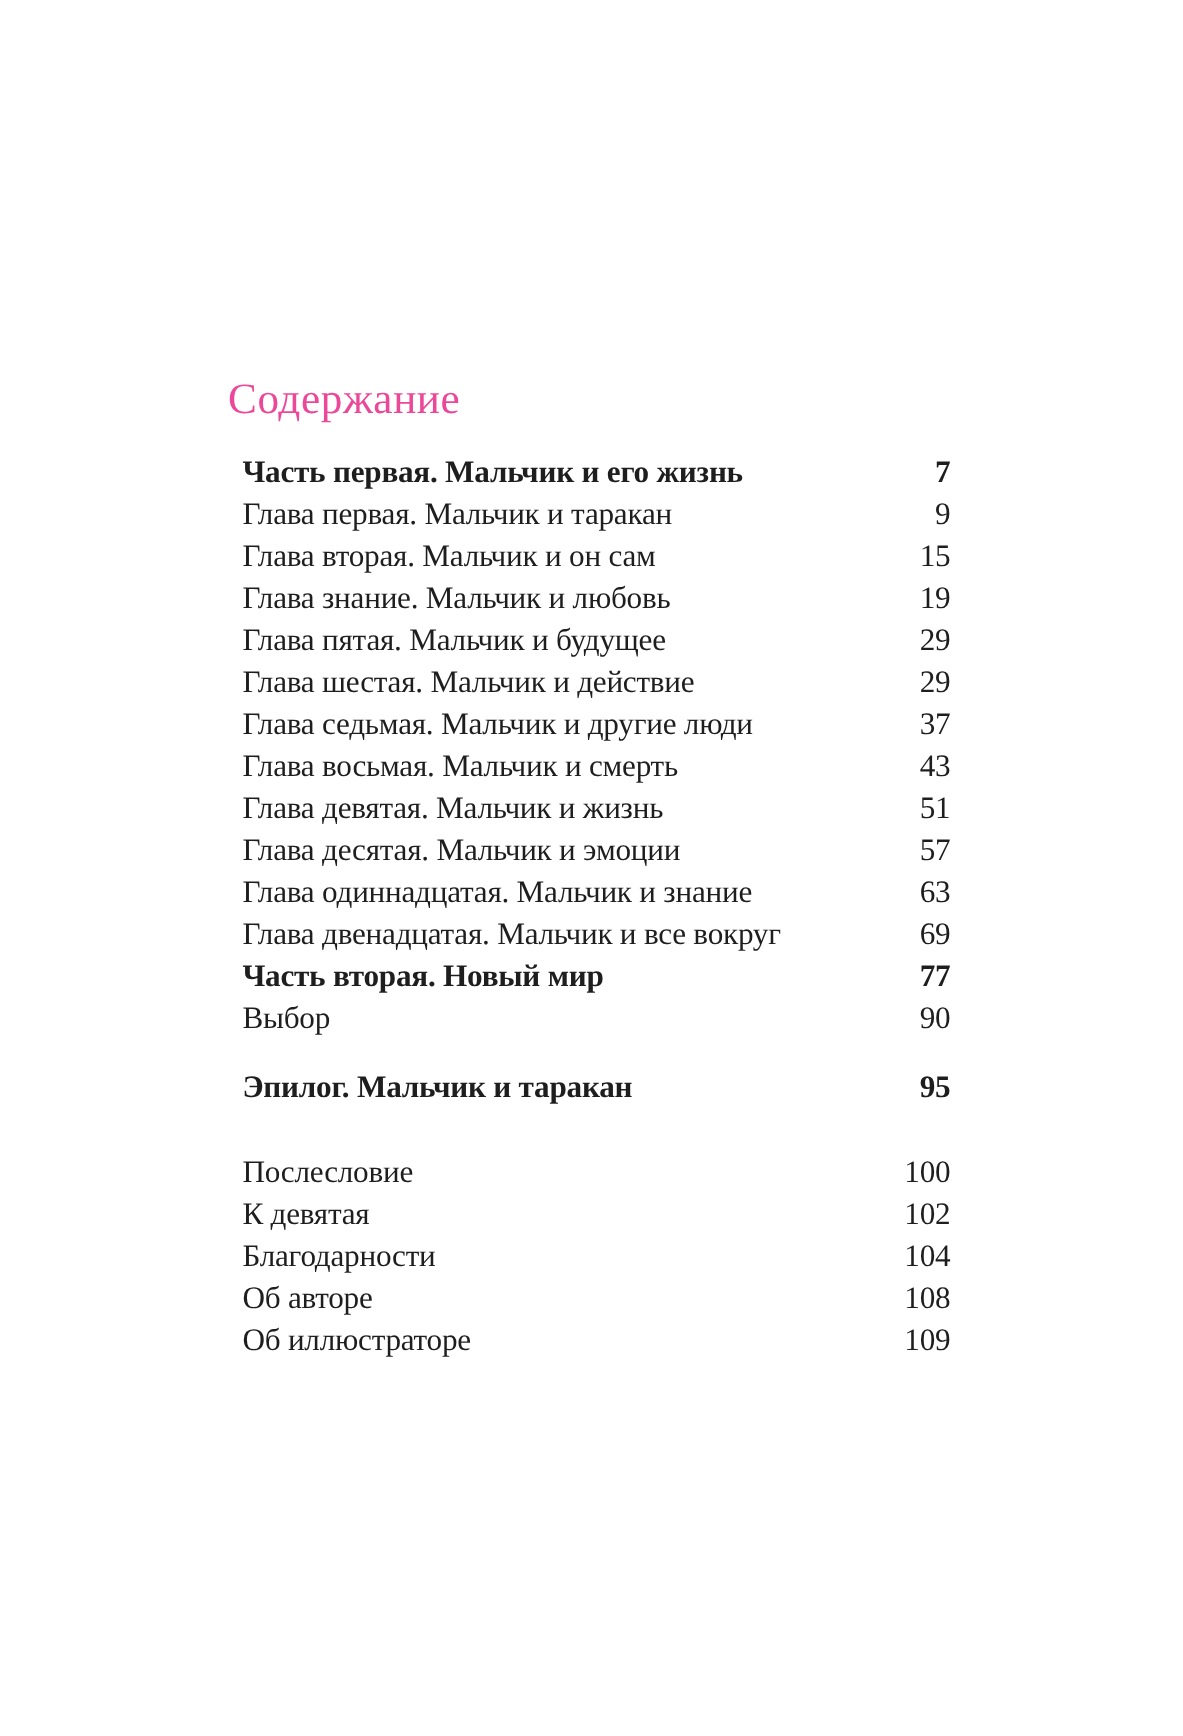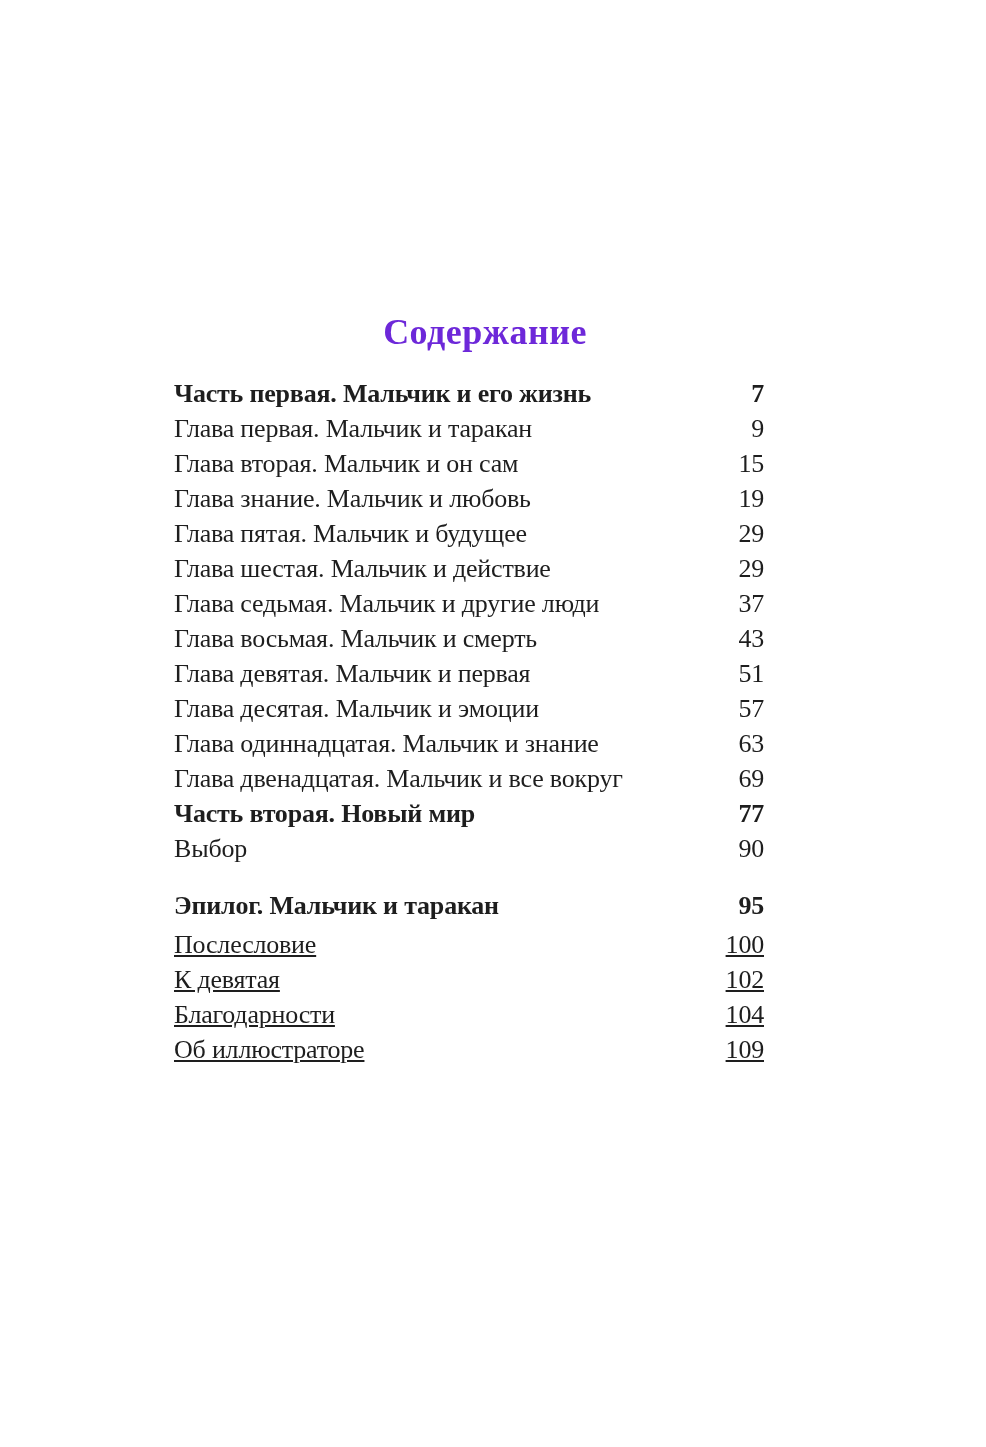--- a/index.html
+++ b/index.html
@@ -13,39 +13,39 @@
     background: #ffffff;
     color: #1e1e1e;
     overflow: hidden;
   }
 
   .title {
     position: absolute;
     top: 308px;
     left: 190px;
     width: 590px;
-    text-align: center;
+    text-align: left;
     font-size: 36px;
-    font-weight: 700;
+    font-weight: 400;
     line-height: 48px;
     letter-spacing: 0.5px;
-    color: #6d28d9;
+    color: #ec4899;
   }
 
   .toc {
     position: absolute;
     top: 376px;
-    left: 174px;
+    left: 202px;
     width: 590px;
   }
 
   .toc-section { margin: 0; }
   .toc-section:nth-child(2) { }
   .toc-section:nth-child(3) { margin-top: 22px; }
-  .toc-section:nth-child(4) { margin-top: 4px; text-decoration: underline; }
+  .toc-section:nth-child(4) { margin-top: 36px; }
 
   .toc-row {
     display: flex;
     justify-content: space-between;
     align-items: baseline;
     height: 35px;
     line-height: 35px;
     font-size: 26px;
     letter-spacing: -0.2px;
     color: #1e1e1e;
@@ -89,21 +89,21 @@
         </div>
         <div class="toc-row">
           <span class="toc-label">Глава седьмая. Мальчик и другие люди</span>
           <span class="toc-page">37</span>
         </div>
         <div class="toc-row">
           <span class="toc-label">Глава восьмая. Мальчик и смерть</span>
           <span class="toc-page">43</span>
         </div>
         <div class="toc-row">
-          <span class="toc-label">Глава девятая. Мальчик и первая</span>
+          <span class="toc-label">Глава девятая. Мальчик и жизнь</span>
           <span class="toc-page">51</span>
         </div>
         <div class="toc-row">
           <span class="toc-label">Глава десятая. Мальчик и эмоции</span>
           <span class="toc-page">57</span>
         </div>
         <div class="toc-row">
           <span class="toc-label">Глава одиннадцатая. Мальчик и знание</span>
           <span class="toc-page">63</span>
         </div>
@@ -135,18 +135,22 @@
         </div>
         <div class="toc-row">
           <span class="toc-label">К девятая</span>
           <span class="toc-page">102</span>
         </div>
         <div class="toc-row">
           <span class="toc-label">Благодарности</span>
           <span class="toc-page">104</span>
         </div>
         <div class="toc-row">
+          <span class="toc-label">Об авторе</span>
+          <span class="toc-page">108</span>
+        </div>
+        <div class="toc-row">
           <span class="toc-label">Об иллюстраторе</span>
           <span class="toc-page">109</span>
         </div>
       </div>
     </div>
 </div>
 
 </body></html>

